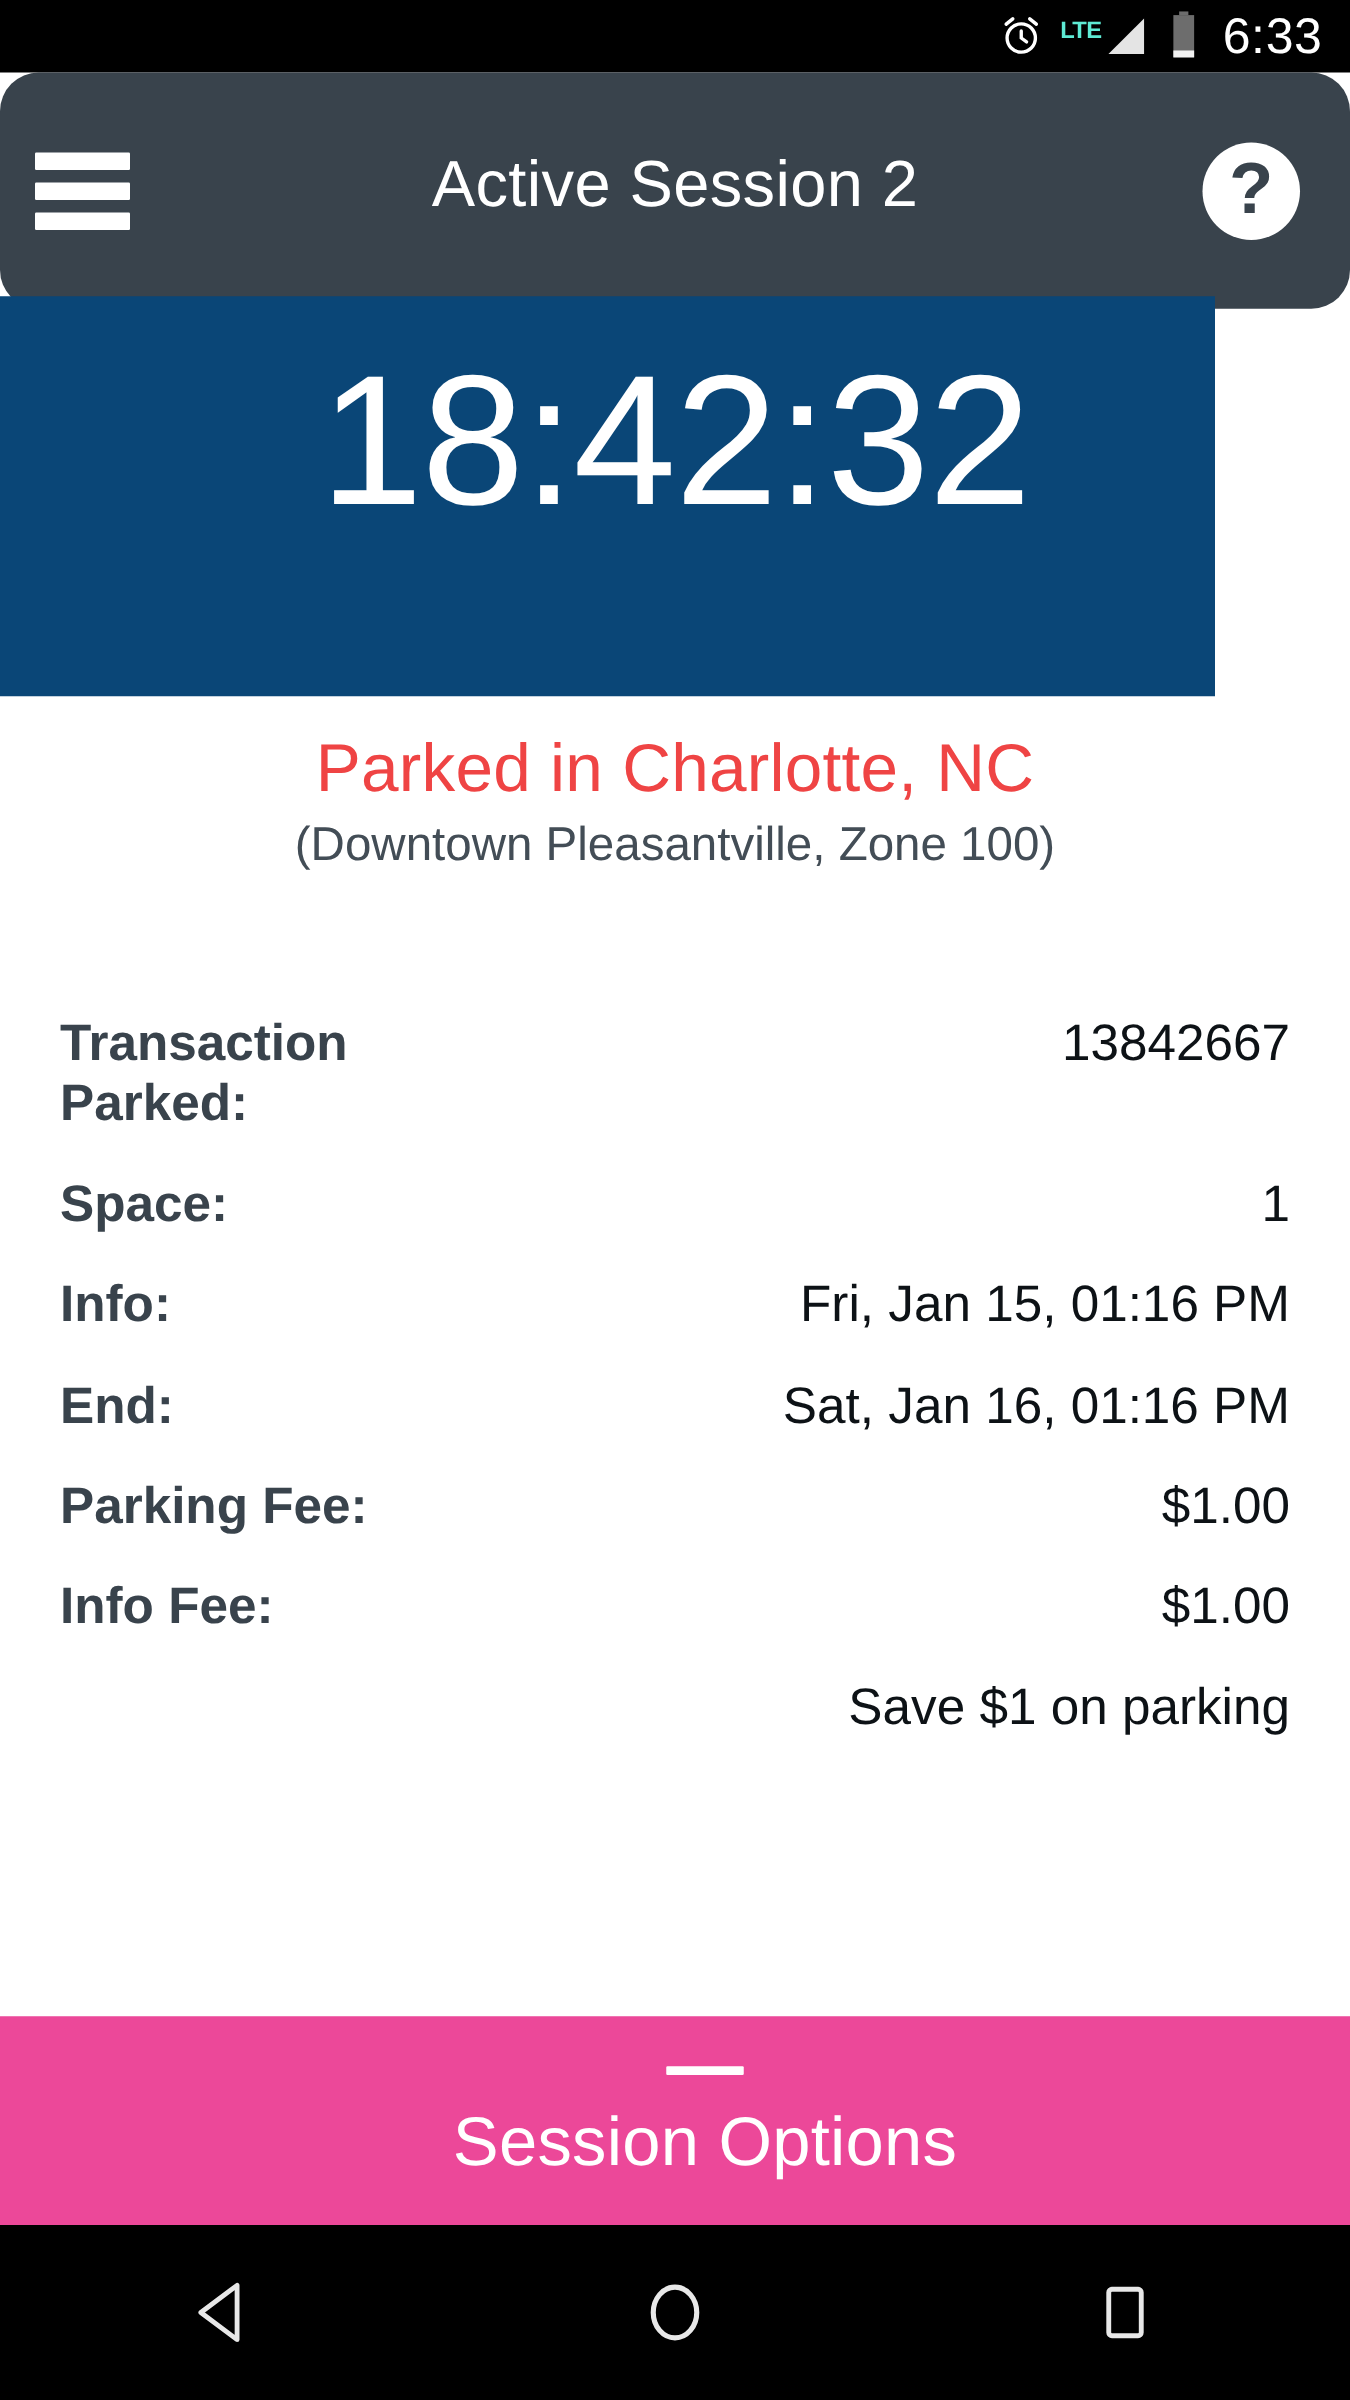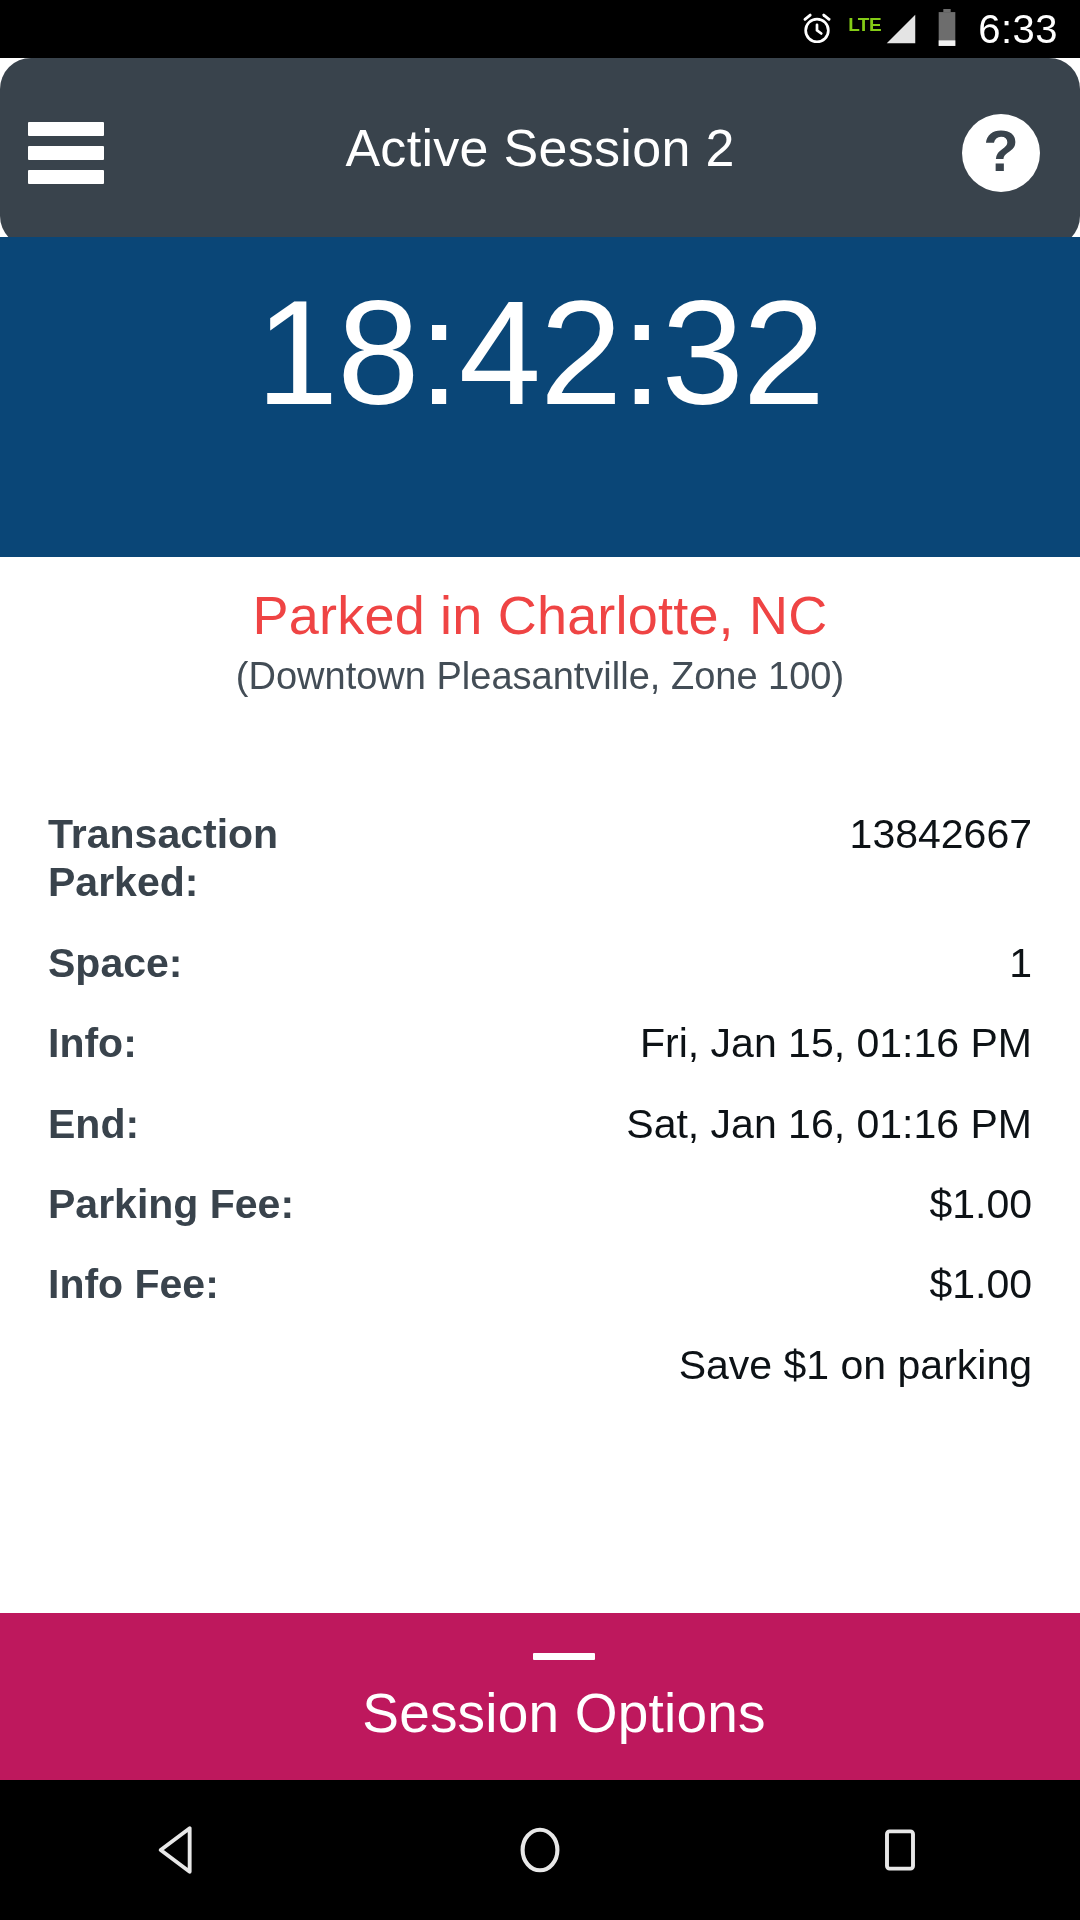--- a/index.html
+++ b/index.html
@@ -16,21 +16,21 @@
     position:absolute; left:0; top:0; width:1080px; height:58px;
     background:#000000; display:flex; align-items:center;
     justify-content:flex-end; padding-right:22px; gap:14px;
   }
   .sb-icon{ display:flex; align-items:center; justify-content:center; }
   .sb-time{
     color:#ffffff; font-size:40px; font-weight:400; letter-spacing:0.5px;
     line-height:1; padding-left:4px; font-family:"Liberation Sans", sans-serif;
   }
   .lte-wrap{ display:flex; align-items:flex-end; gap:1px; }
-  .lte-text{ color:#84cc16; font-size:19px; font-weight:700; line-height:1; margin-bottom:14px; letter-spacing:-0.5px;}
+  .lte-text{ color:#5eead4; font-size:19px; font-weight:700; line-height:1; margin-bottom:14px; letter-spacing:-0.5px;}
 
   
   .appbar{
     position:absolute; left:0; top:58px; width:1080px; height:189px;
     background:#39434c;
     border-radius:31px;
   }
   .hamburger{
     position:absolute; left:28px; top:50%; transform:translateY(-50%);
     width:76px; height:62px; display:flex; flex-direction:column;
@@ -47,21 +47,21 @@
     width:78px; height:78px; border-radius:50%; background:#ffffff;
     display:flex; align-items:center; justify-content:center; cursor:pointer;
   }
   .help-btn .qm{
     color:#39434c; font-size:58px; font-weight:700; line-height:1;
     margin-top:-4px;
   }
 
   
   .timer-panel{
-    position:absolute; left:0; top:237px; width:1080px; height:320px;
+    position:absolute; left:0; top:237px; width:972px; height:320px;
     background:#0a4677;
   }
   .timer-value{
     position:absolute; left:0; top:42px; width:1080px;
     text-align:center; color:#ffffff;
     font-size:148px; font-weight:300; line-height:1;
     letter-spacing:-1px; font-family:"Liberation Sans", sans-serif;
   }
   .timer-units{
     position:absolute; left:0; top:218px; width:1080px;
@@ -99,21 +99,21 @@
   }
   .row .value{
     color:#0d1216; font-size:41px; font-weight:400; line-height:1.18;
     text-align:right; flex:1 1 auto;
   }
   .row.stack .label{ max-width:300px; }
 
   
   .session-bar{
     position:absolute; left:0; bottom:140px; width:1080px; height:167px;
-    background:#be185d; cursor:pointer;
+    background:#ec4899; cursor:pointer;
     display:flex; flex-direction:column; align-items:center;
     justify-content:center;
     padding-left:48px;
   }
   .session-handle{
     width:62px; height:7px; background:#ffffff; border-radius:1px;
     margin-bottom:26px;
   }
   .session-label{
     color:#ffffff; font-size:55px; font-weight:400; line-height:1;

